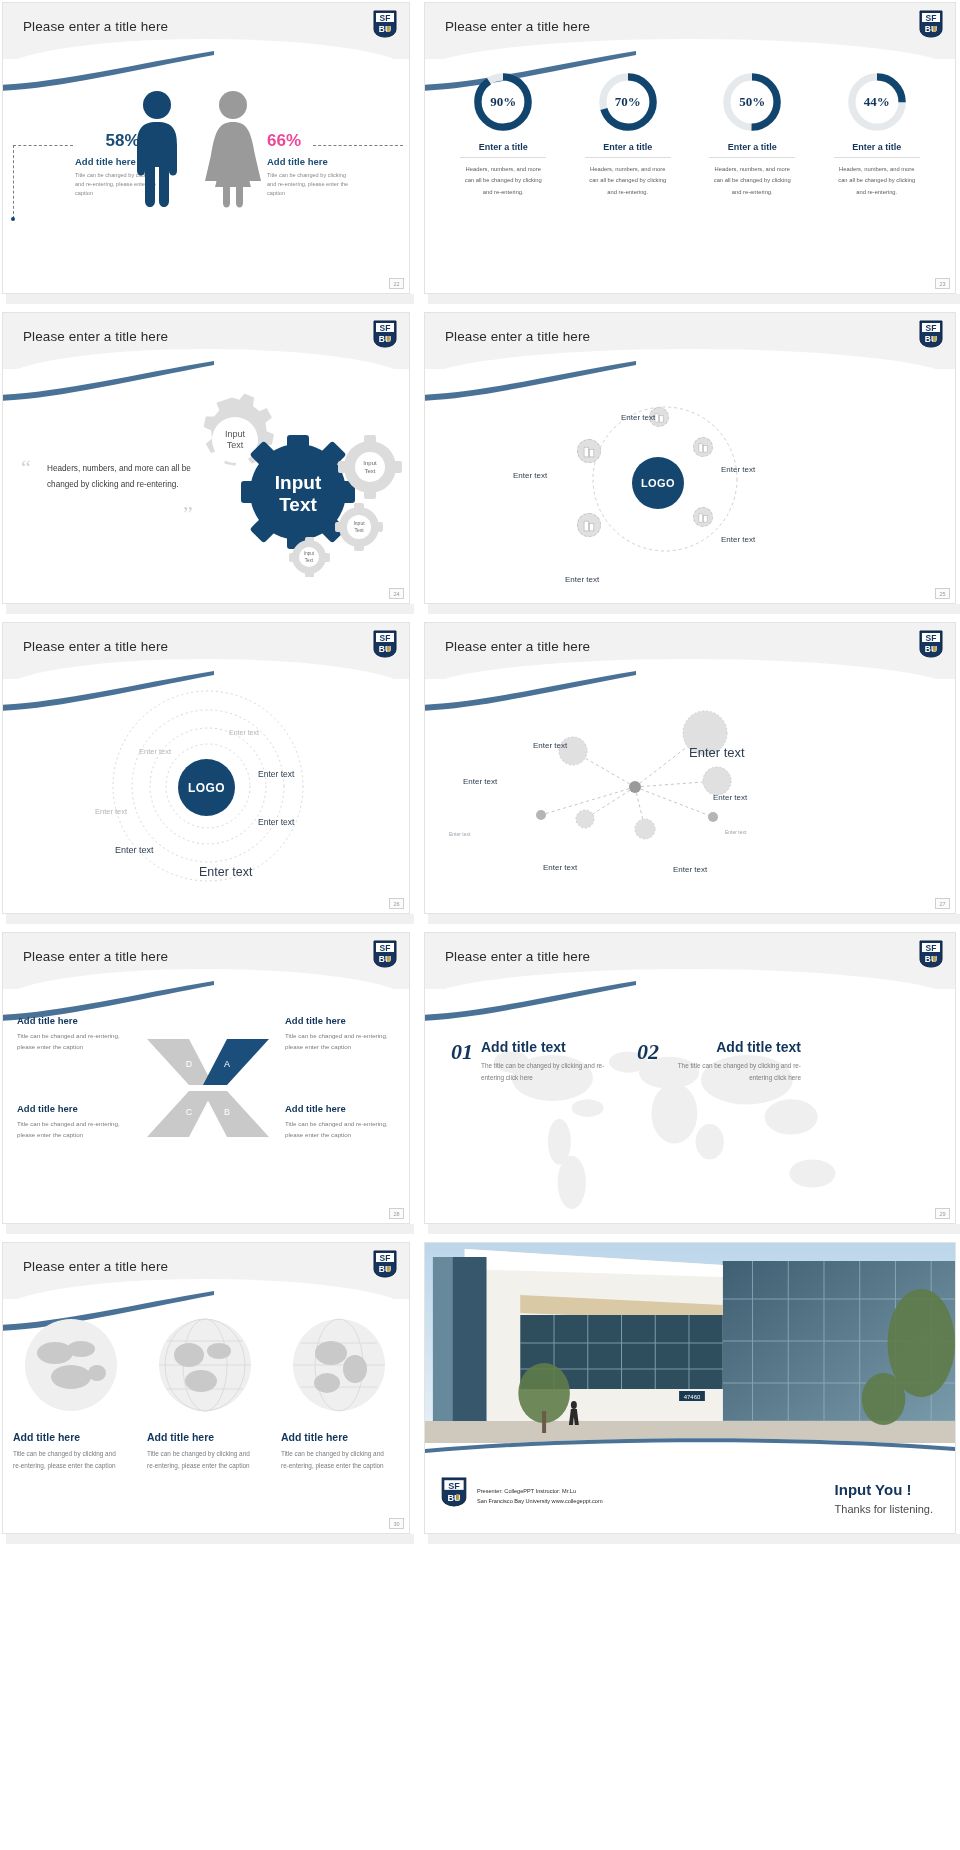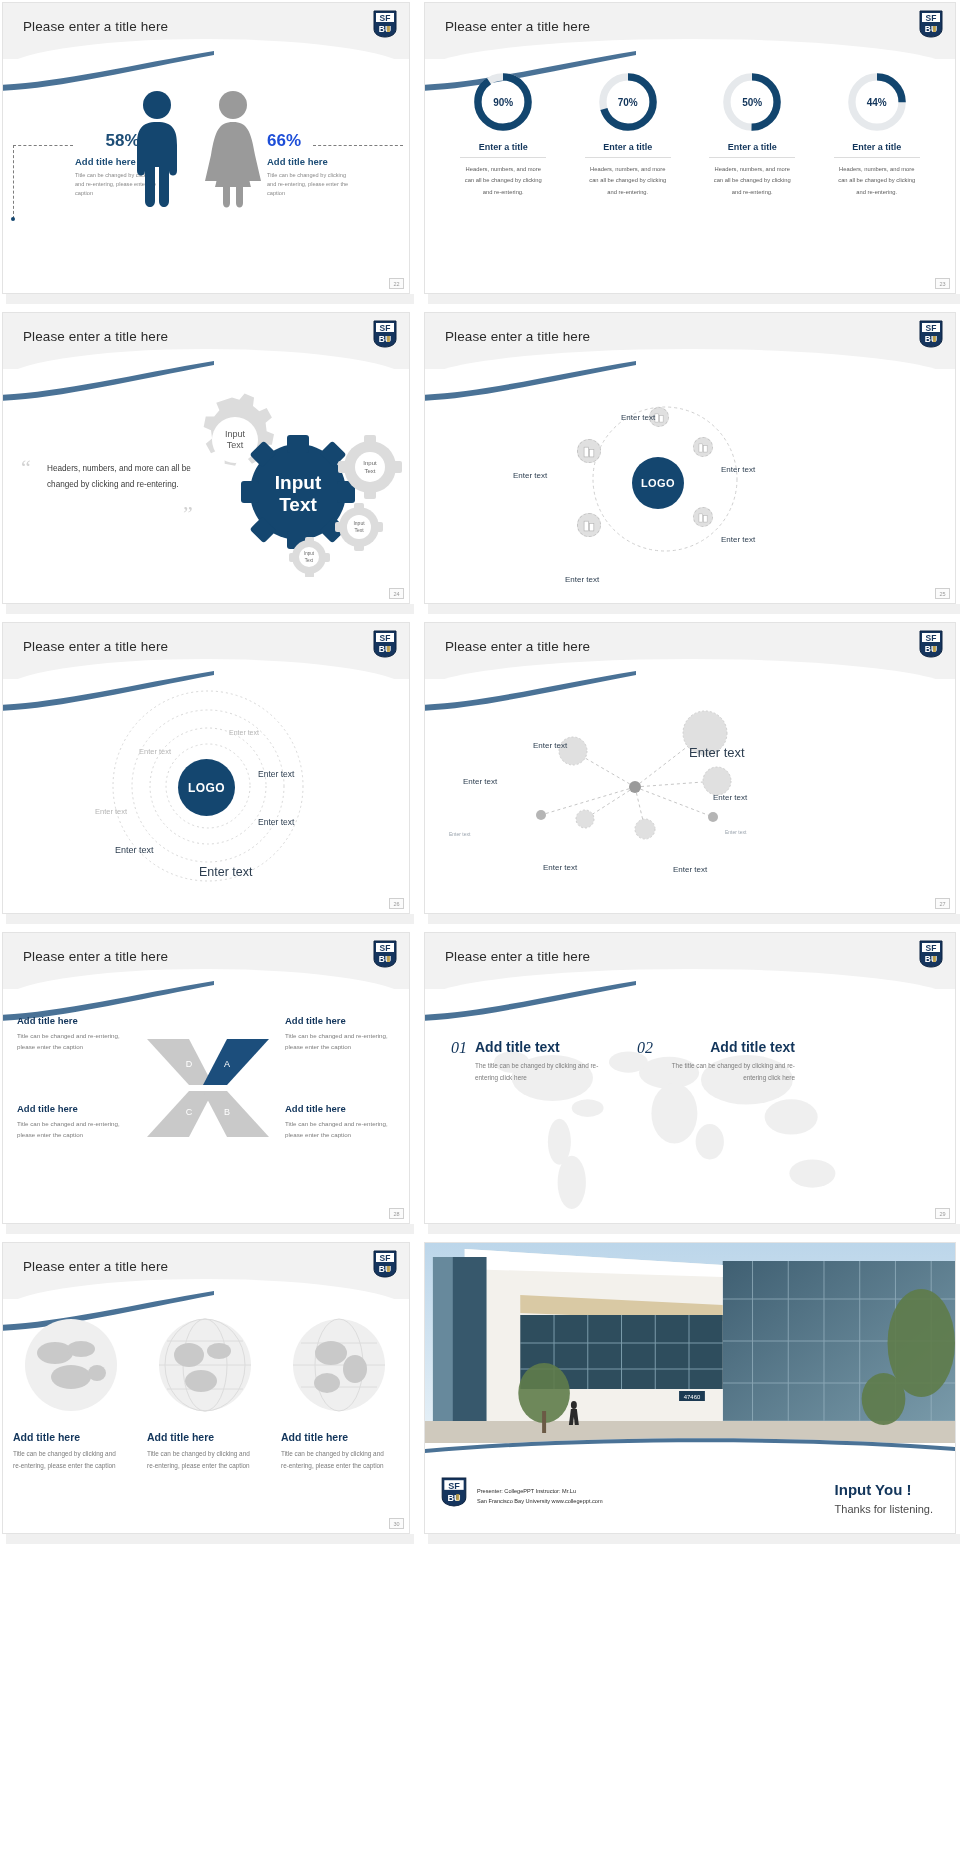--- a/index.html
+++ b/index.html
@@ -57,34 +57,34 @@
   .pg{
     position:absolute; right:5px; bottom:4px;
     width:15px; height:11px; border:1px solid #cfcfcf;
     background:#fbfbfb; color:#9a9a9a; font-size:5.5px;
     display:flex; align-items:center; justify-content:center;
   }
   .body{ position:absolute; left:0; top:56px; width:100%; bottom:0; }
 
   
   .pct{ font-size:17px; font-weight:bold; }
-  .pct.m{ color:#1d4d76;text-align:center; } .pct.f{ color:#1d4ed8; }
+  .pct.m{ color:#1d4d76;text-align:center; } .pct.f{ color:#ec4899; }
   .addtitle{ font-size:9.5px; font-weight:bold; color:#1d4d76; margin-top:5px;}
   .capt{ font-size:5.6px; color:#8a8a8a; line-height:1.65; margin-top:4px; width:86px;}
   .bracket{
     position:absolute; border:1px dashed #7d7d7d;
   }
 
   
   .donut-row{ display:flex; justify-content:space-around; padding:12px 16px 0; }
   .donut-col{ width:86px; text-align:center; }
   .donut{ position:relative; width:62px; height:62px; margin:0 auto; }
   .donut .num{
     position:absolute; inset:0; display:flex; align-items:center; justify-content:center;
-    font-size:10px; font-weight:bold; color:#12355b;
+    font-size:13px; font-weight:bold; color:#12355b;font-family:Liberation Serif, serif;
   }
   .d-title{ font-size:9px; font-weight:bold; color:#12355b; margin-top:9px;
             padding-bottom:5px; border-bottom:1px solid #dcdcdc; }
   .d-body{ font-size:5.8px; color:#5c5c5c; line-height:1.95; margin-top:6px; }
 
   
   .quote-mark{ font-size:22px; color:#d2d2d2; font-family:"Liberation Serif", serif; line-height:.6;}
   .quote-txt{ font-size:8.2px; color:#3a3a3a; line-height:1.95; width:152px;}
 
   
@@ -100,21 +100,21 @@
     border-radius:50%; background:#e0e0e0;
     display:flex; align-items:center; justify-content:center;
     border:1px dashed #c4c4c4;
   }
 
   
   .x-title{ font-size:9.5px; font-weight:bold; color:#12355b; }
   .x-cap{ font-size:6.2px; color:#7d7d7d; line-height:1.8; }
 
   
-  .bignum{ font-size:16px; font-weight:normal; font-style:italic; color:#12355b; font-family:"Liberation Serif", serif;}
+  .bignum{ font-size:22px; font-weight:bold; font-style:italic; color:#12355b; font-family:"Liberation Serif", serif;}
   .n-title{ font-size:14px; font-weight:bold; color:#12355b; }
   .n-cap{ font-size:6.4px; color:#7d7d7d; line-height:1.8; }
 
   
   .g-title{ font-size:10.5px; font-weight:bold; color:#12355b; }
   .g-cap{ font-size:6.4px; color:#7d7d7d; line-height:1.85; }
 
   
   .photo{
     position:absolute; left:0; top:0; width:100%; height:206px; overflow:hidden;

